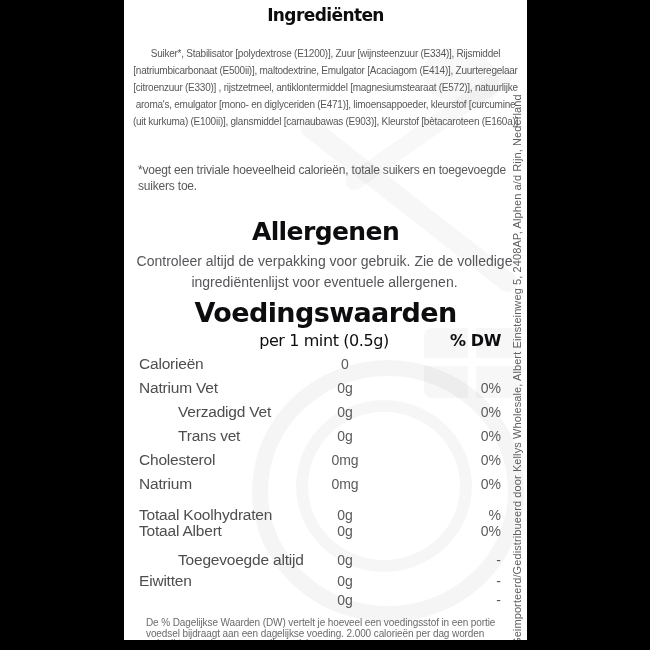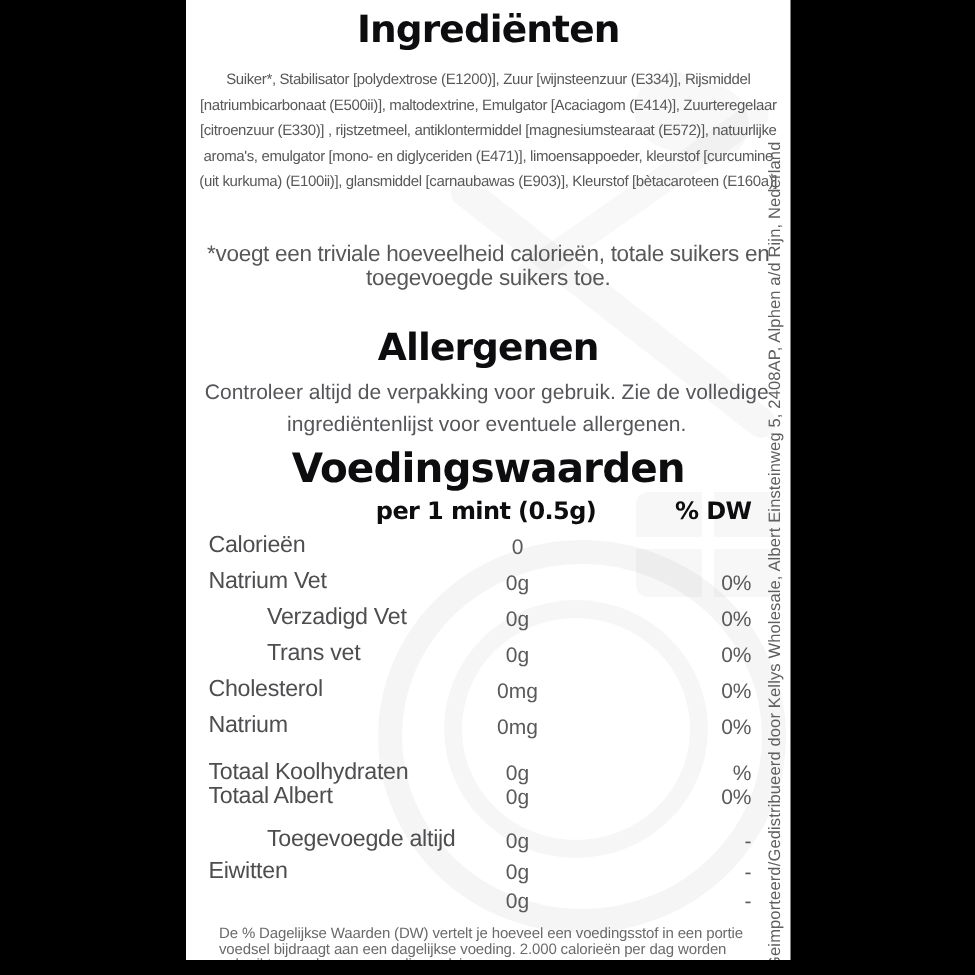--- a/index.html
+++ b/index.html
@@ -2,34 +2,34 @@
 <html><head>
 <meta charset="utf-8">
 <style>
   html,body{margin:0;padding:0;background:#000;}
   #canvas{position:relative;width:650px;height:650px;background:#000;overflow:hidden;
           font-family:"Liberation Sans","DejaVu Sans",sans-serif;}
   #label{position:absolute;left:124px;top:0;width:403px;height:640px;background:#fff;overflow:hidden;}
 
   .h{position:absolute;left:0;right:0;text-align:center;
      font-family:"DejaVu Sans",sans-serif;font-weight:bold;color:#0d0d0f;letter-spacing:-0.6px;}
-  #ing-title{top:5px;font-size:25px;}
+  #ing-title{top:5px;font-size:17px;}
   #al-title{top:217px;font-size:25px;}
   #nu-title{top:297px;font-size:27px;}
 
   #ing-body{position:absolute;top:45px;left:7px;right:7px;text-align:center;
             font-size:10px;line-height:17px;letter-spacing:-0.25px;color:#58585a;}
-  #ing-foot{position:absolute;top:162px;left:14px;right:14px;text-align:center;
-            font-size:15px;line-height:16px;letter-spacing:-0.2px;color:#58585a;}
+  #ing-foot{position:absolute;top:162px;left:14px;right:14px;
+            font-size:12px;line-height:16px;letter-spacing:-0.2px;color:#58585a;}
   #al-body{position:absolute;top:251px;left:3px;right:5px;text-align:center;
            font-size:14px;line-height:20.5px;color:#56565a;}
 
   #nu-sub{position:absolute;top:331px;left:0;right:0;height:22px;}
   #nu-serving{position:absolute;left:200px;transform:translateX(-50%);white-space:nowrap;
-              font-family:"DejaVu Sans",sans-serif;font-weight:bold;font-size:16px;color:#0d0d0f;letter-spacing:-0.4px;}
+              font-family:"DejaVu Sans",sans-serif;font-weight:normal;font-size:16px;color:#0d0d0f;letter-spacing:-0.4px;}
   #nu-dwh{position:absolute;right:26px;font-family:"DejaVu Sans",sans-serif;font-weight:bold;
           font-size:16px;color:#0d0d0f;letter-spacing:-0.4px;}
 
   #rows{position:absolute;top:355px;left:0;right:0;}
   .row{position:relative;height:24px;}
   .row .lbl{position:absolute;left:15px;top:0;font-size:15.5px;color:#4e4e51;letter-spacing:-0.2px;white-space:nowrap;}
   .row.indent .lbl{left:54px;}
   .row .val{position:absolute;left:221px;top:1px;transform:translateX(-50%);font-size:14px;color:#5a5a5d;}
   .row .dw{position:absolute;right:26px;top:1px;font-size:14px;color:#5a5a5d;}
   .row:nth-child(7){margin-top:7px;}

